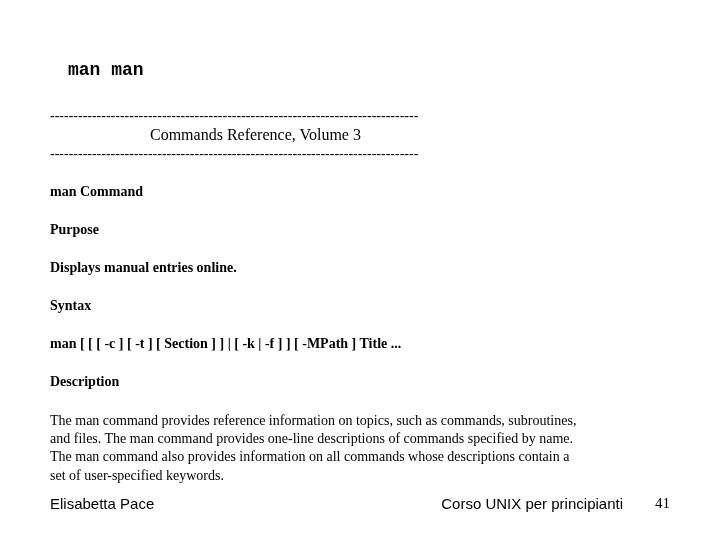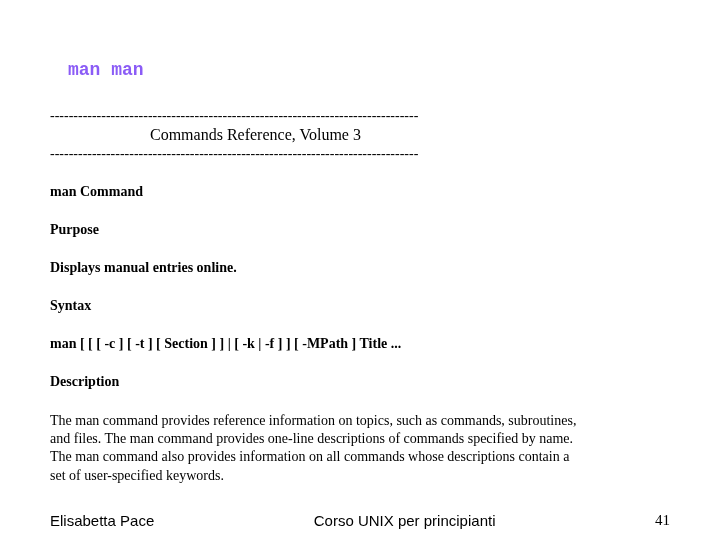--- a/index.html
+++ b/index.html
@@ -6,21 +6,21 @@
     body {
       width: 720px;
       height: 540px;
       background: #ffffff;
       font-family: "Times New Roman", Times, serif;
       color: #000000;
       position: relative;
       padding: 60px 50px 0 50px;
     }
     .title {
-      color: #8b5cf6;
+      color: #000000;
       font-family: "Courier New", Courier, monospace;
       font-weight: bold;
       font-size: 18px;
       margin-left: 18px;
       margin-bottom: 28px;
     }
     .divider {
       font-family: "Times New Roman", serif;
       font-size: 14px;
       letter-spacing: 0;
@@ -40,32 +40,32 @@
       font-weight: bold;
     }
     .description-text {
       font-size: 14px;
       margin-top: 22px;
       line-height: 1.3;
       max-width: 530px;
     }
     .footer {
       position: absolute;
-      bottom: 11px;
+      bottom: 28px;
       left: 50px;
       right: 50px;
       display: flex;
       justify-content: space-between;
       align-items: flex-start;
       font-family: "Comic Sans MS", cursive, sans-serif;
       font-size: 15px;
       gap: 32px;
     }
     .footer-center {
-      text-align: center;
+      text-align: right;
       flex: 1;
     }
     .footer-left {
       flex: 0 0 auto;
     }
     .footer-right {
       flex: 0 0 auto;
       font-family: "Times New Roman", serif;
       font-size: 15px;
       text-align: right;

